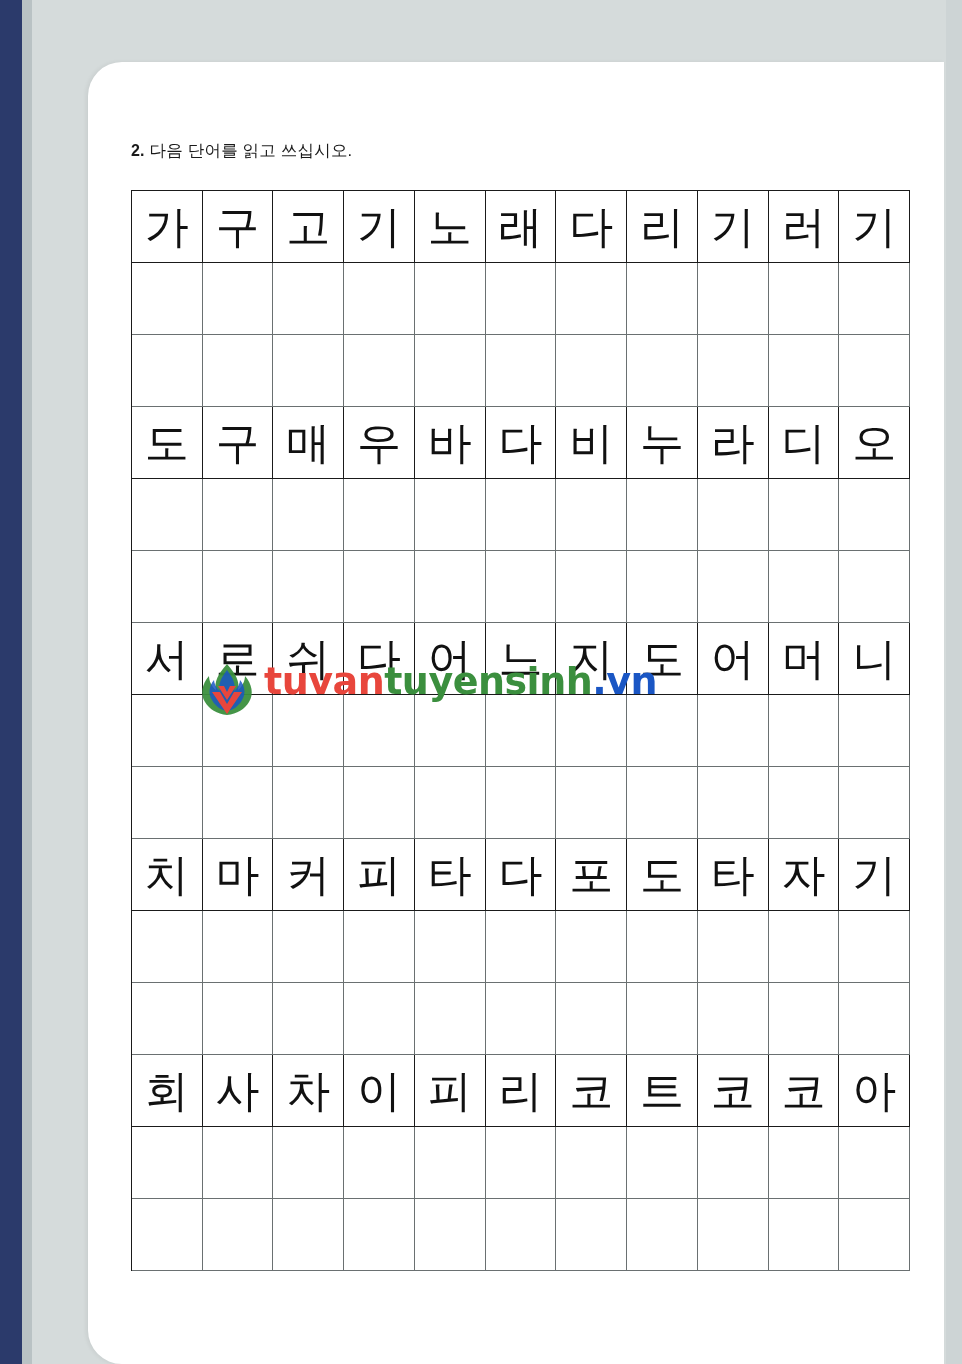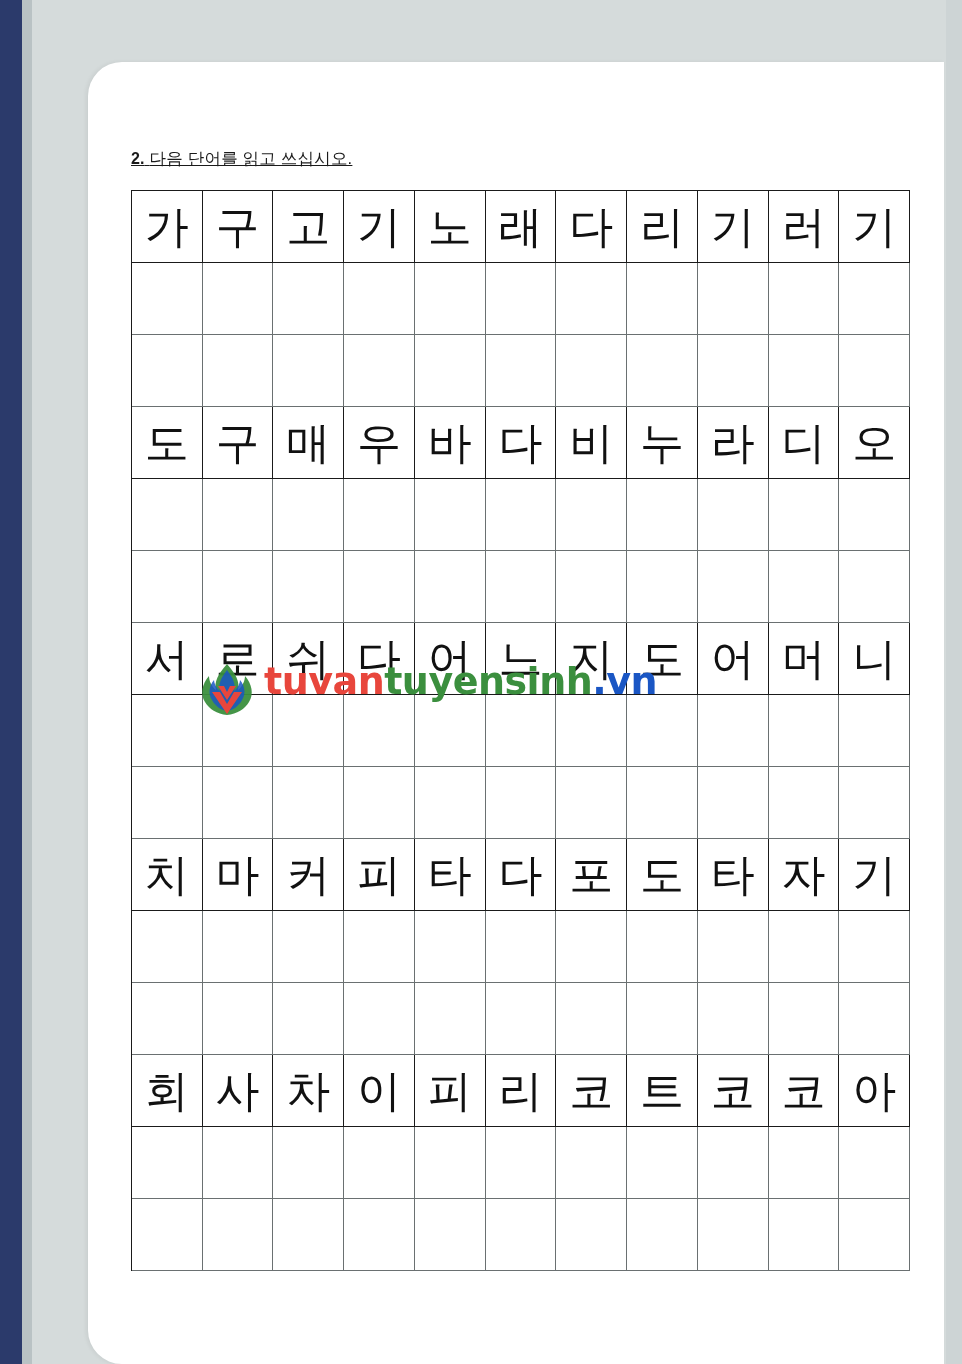--- a/index.html
+++ b/index.html
@@ -63,26 +63,25 @@
     bottom: 0;
     width: 856px;
     height: 40px;
     background: #ffffff;
     border-bottom-left-radius: 60px;
   }
   
   .question-line {
     position: absolute;
     left: 131px;
-    top: 148px;
+    top: 140px;
     font-size: 16.5px;
     color: #1a1a1a;
     letter-spacing: 0.2px;
     white-space: nowrap;
-    text-decoration: underline;
   }
   .question-num {
     font-weight: bold;
     font-size: 16px;
   }
   .question-text {
     font-weight: normal;
   }
   
   .grid {

